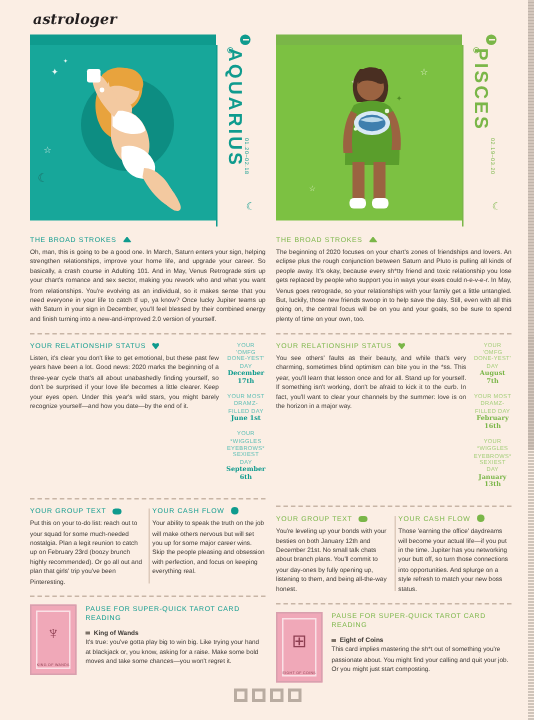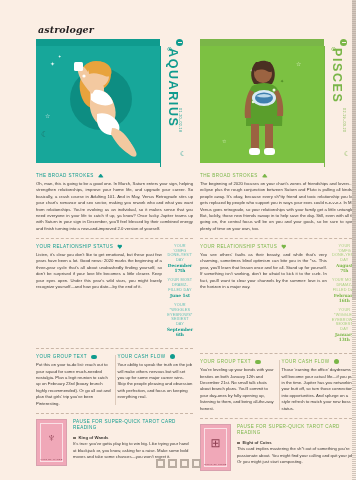--- a/index.html
+++ b/index.html
@@ -6,21 +6,21 @@
   html, body {
     width: 356px; height: 480px;
     background: #fbeee4;
     font-family: "Liberation Sans", sans-serif;
     overflow: hidden;
   }
   .page {
     position: relative;
     width: 356px; height: 480px;
     background: #fbeee4;
-    padding: 16px;
+    padding: 0;
   }
 
   
   .masthead {
     padding: 8px 0 4px 22px;
   }
   .brand {
     font-family: "DejaVu Serif", "Liberation Serif", serif;
     font-style: italic;
     font-weight: 700;

